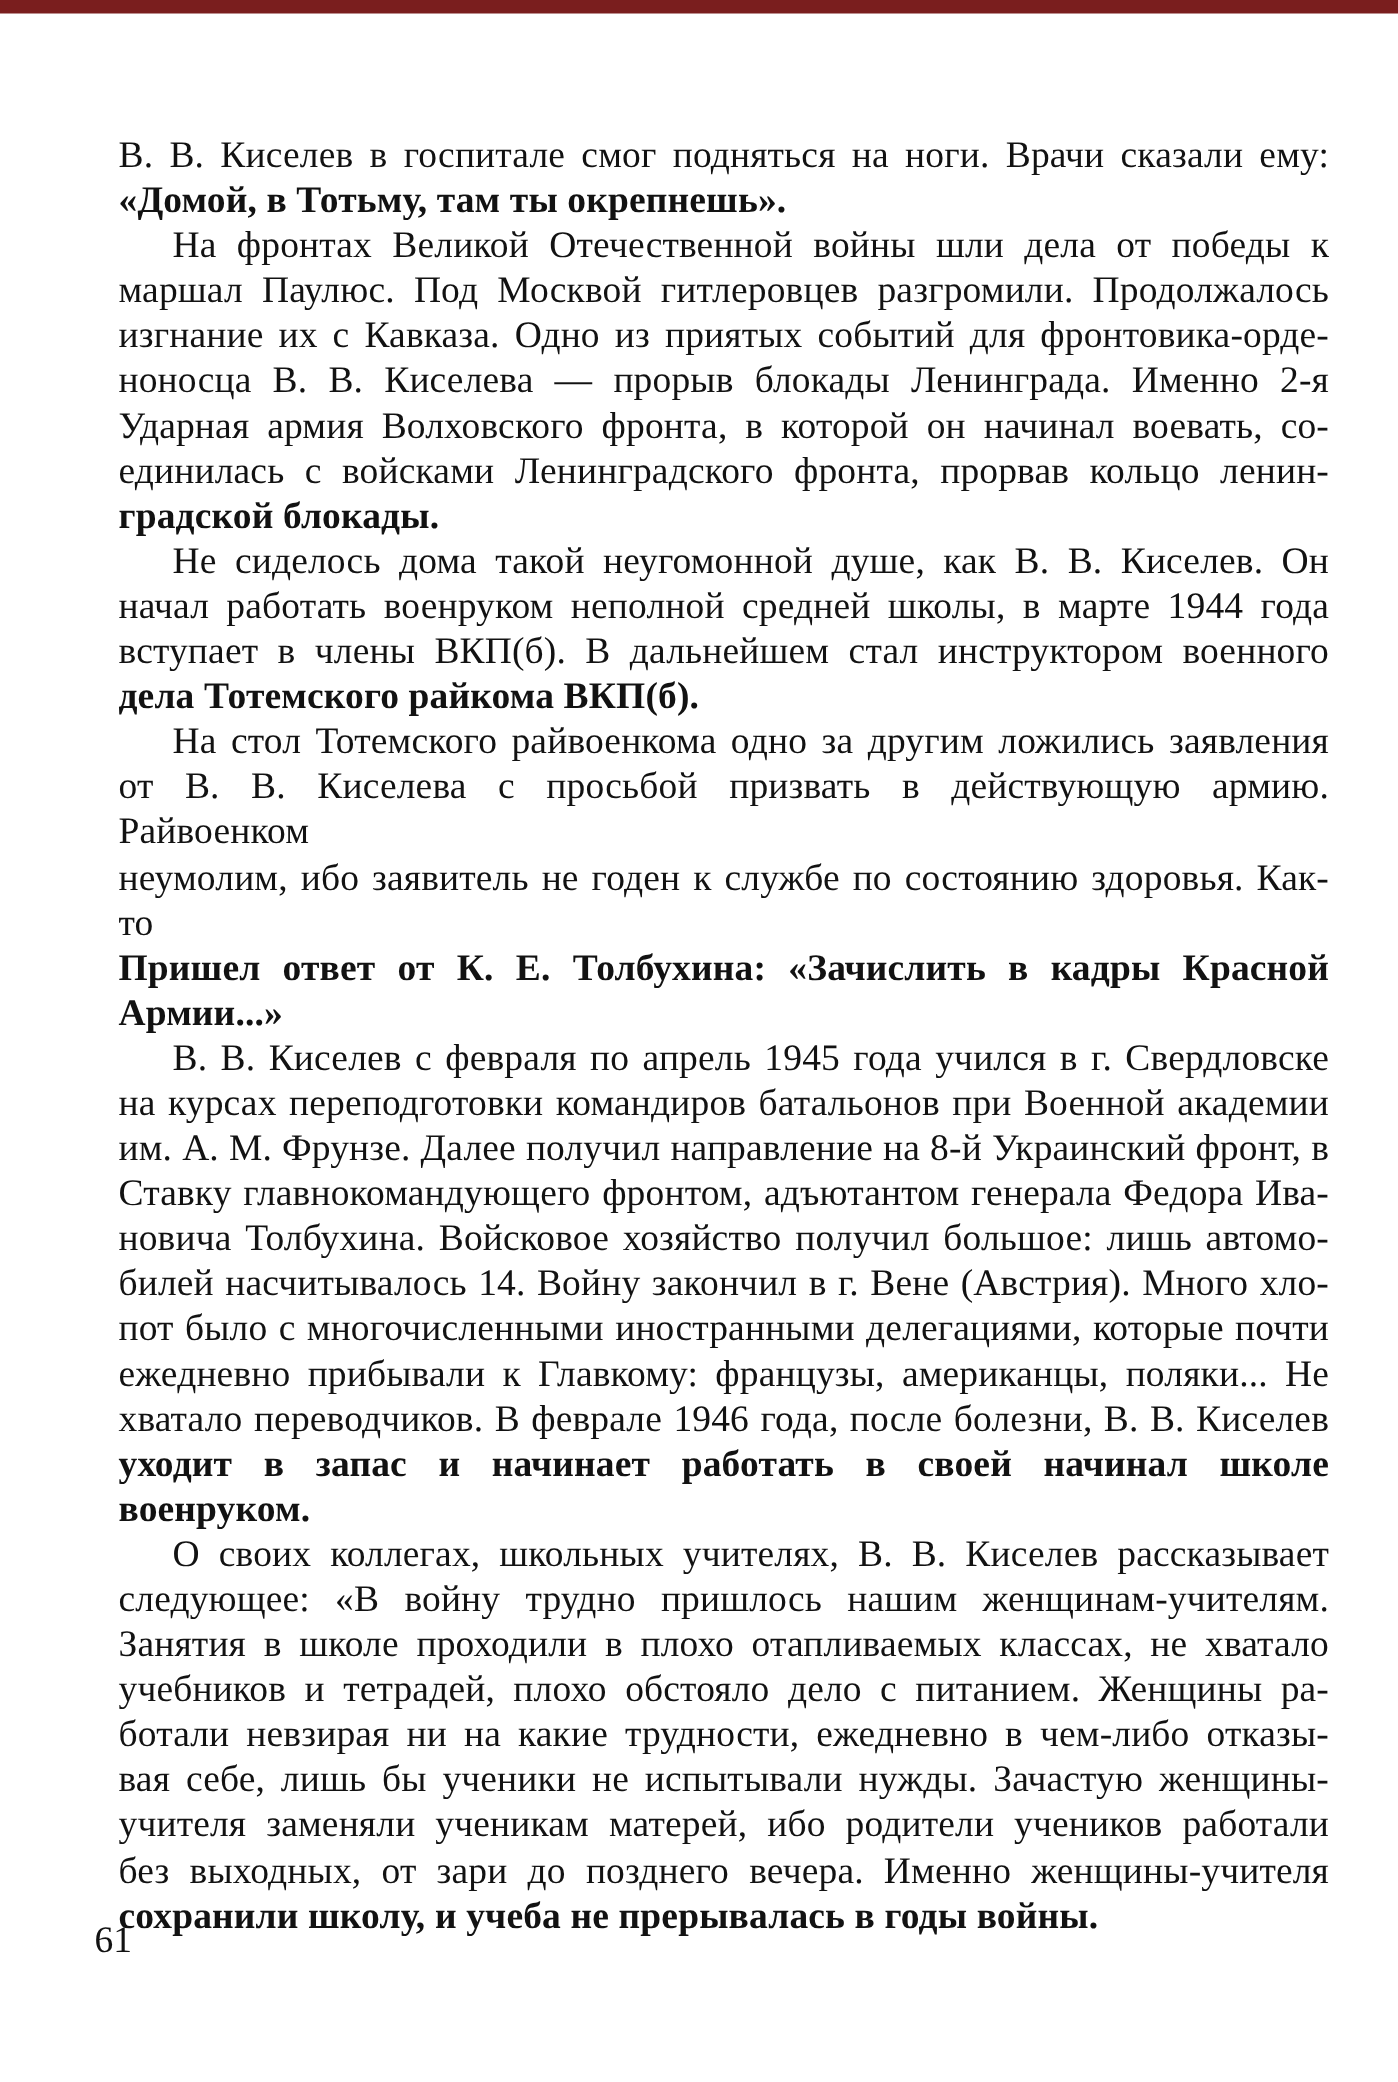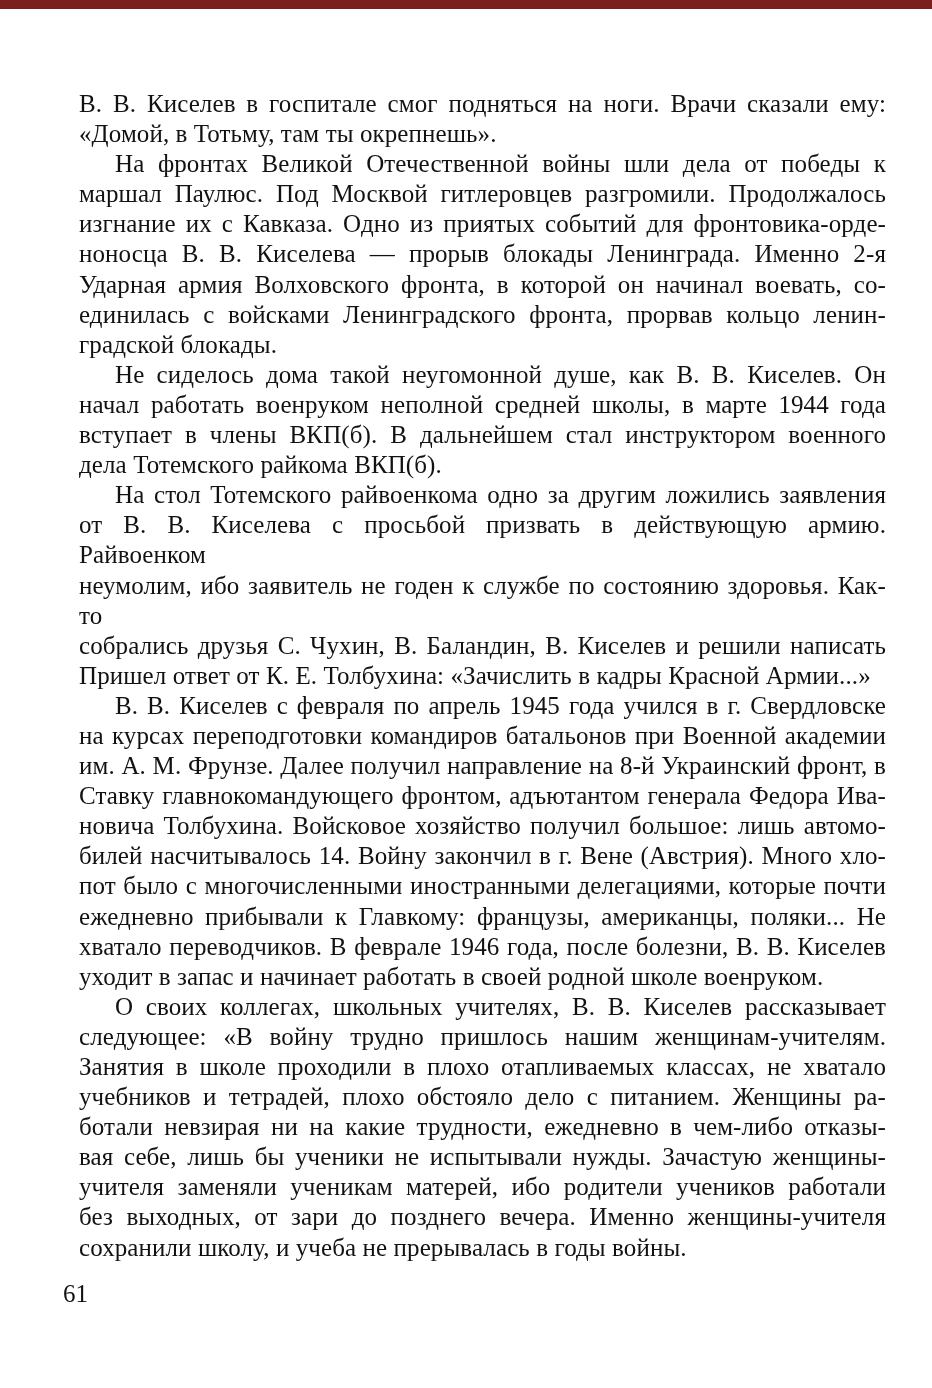--- a/index.html
+++ b/index.html
@@ -33,20 +33,21 @@
   }
   .text-line {
     text-align: justify;
     text-align-last: justify;
     -moz-text-align-last: justify;
     text-justify: inter-word;
     white-space: normal;
   }
   .text-line.para-end {
     text-align-last: left;
+    font-weight: bold;
     -moz-text-align-last: left;
   }
   .text-line.para-indent {
     text-indent: 36px;
   }
   .page-number {
     position: absolute;
     left: 63px;
     top: 1281px;
     width: 807px;
@@ -69,32 +70,31 @@
     <div class="text-line">Ударная армия Волховского фронта, в которой он начинал воевать, со-</div>
     <div class="text-line">единилась с войсками Ленинградского фронта, прорвав кольцо ленин-</div>
     <div class="text-line para-end">градской блокады.</div>
     <div class="text-line para-indent">Не сиделось дома такой неугомонной душе, как В. В. Киселев. Он</div>
     <div class="text-line">начал работать военруком неполной средней школы, в марте 1944 года</div>
     <div class="text-line">вступает в члены ВКП(б). В дальнейшем стал инструктором военного</div>
     <div class="text-line para-end">дела Тотемского райкома ВКП(б).</div>
     <div class="text-line para-indent">На стол Тотемского райвоенкома одно за другим ложились заявления</div>
     <div class="text-line">от В. В. Киселева с просьбой призвать в действующую армию. Райвоенком</div>
     <div class="text-line">неумолим, ибо заявитель не годен к службе по состоянию здоровья. Как-то</div>
-    <div class="text-line">собрались друзья С. Чухин, В. Баландин, В. Киселев и решили написать</div>
     <div class="text-line para-end">Пришел ответ от К. Е. Толбухина: «Зачислить в кадры Красной Армии...»</div>
     <div class="text-line para-indent">В. В. Киселев с февраля по апрель 1945 года учился в г. Свердловске</div>
     <div class="text-line">на курсах переподготовки командиров батальонов при Военной академии</div>
     <div class="text-line">им. А. М. Фрунзе. Далее получил направление на 8-й Украинский фронт, в</div>
     <div class="text-line">Ставку главнокомандующего фронтом, адъютантом генерала Федора Ива-</div>
     <div class="text-line">новича Толбухина. Войсковое хозяйство получил большое: лишь автомо-</div>
     <div class="text-line">билей насчитывалось 14. Войну закончил в г. Вене (Австрия). Много хло-</div>
     <div class="text-line">пот было с многочисленными иностранными делегациями, которые почти</div>
     <div class="text-line">ежедневно прибывали к Главкому: французы, американцы, поляки... Не</div>
     <div class="text-line">хватало переводчиков. В феврале 1946 года, после болезни, В. В. Киселев</div>
-    <div class="text-line para-end">уходит в запас и начинает работать в своей родной школе военруком.</div>
+    <div class="text-line para-end">уходит в запас и начинает работать в своей начинал школе военруком.</div>
     <div class="text-line para-indent">О своих коллегах, школьных учителях, В. В. Киселев рассказывает</div>
     <div class="text-line">следующее: «В войну трудно пришлось нашим женщинам-учителям.</div>
     <div class="text-line">Занятия в школе проходили в плохо отапливаемых классах, не хватало</div>
     <div class="text-line">учебников и тетрадей, плохо обстояло дело с питанием. Женщины ра-</div>
     <div class="text-line">ботали невзирая ни на какие трудности, ежедневно в чем-либо отказы-</div>
     <div class="text-line">вая себе, лишь бы ученики не испытывали нужды. Зачастую женщины-</div>
     <div class="text-line">учителя заменяли ученикам матерей, ибо родители учеников работали</div>
     <div class="text-line">без выходных, от зари до позднего вечера. Именно женщины-учителя</div>
     <div class="text-line para-end">сохранили школу, и учеба не прерывалась в годы войны.</div>
   </div>

